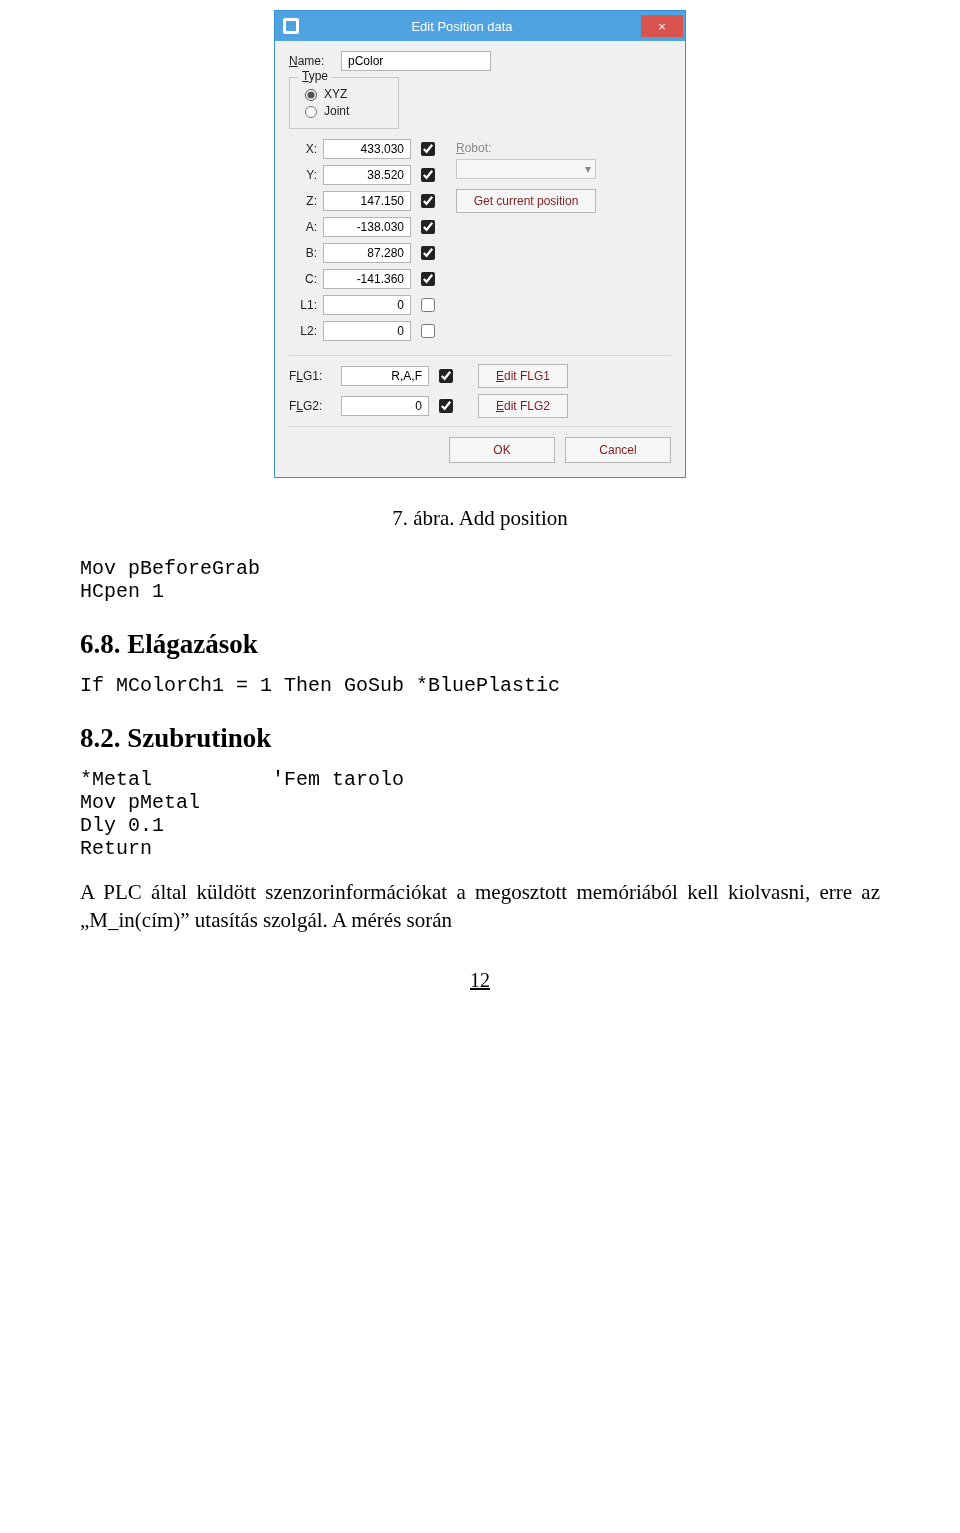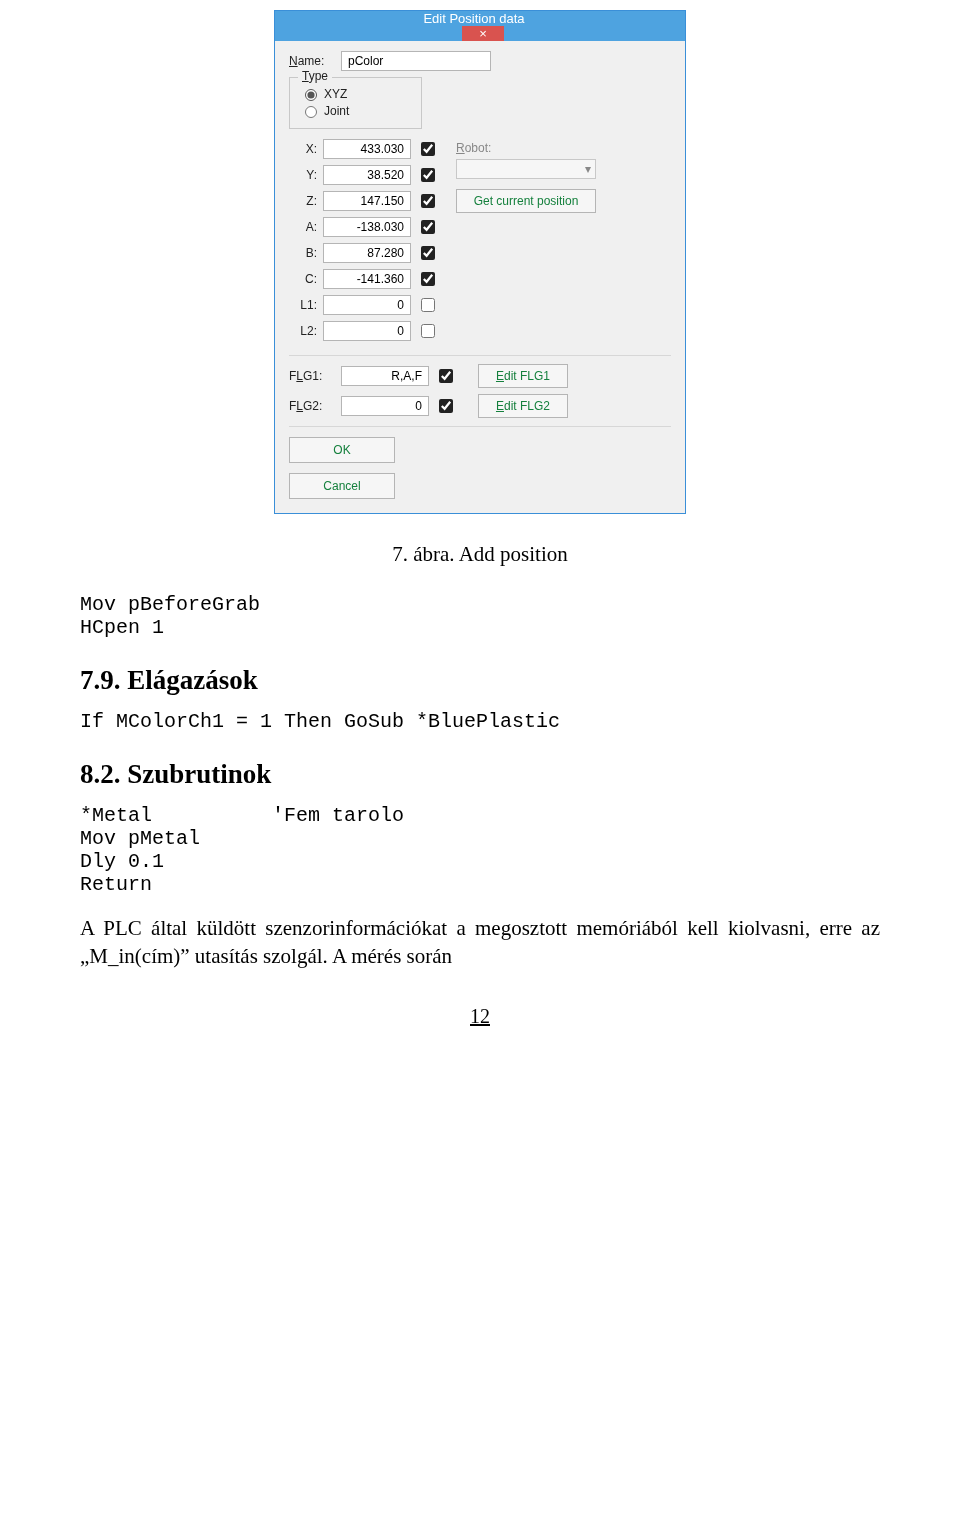--- a/index.html
+++ b/index.html
@@ -31,21 +31,20 @@
     box-shadow: none;
   }
   .titlebar {
     background: #4ea3e0;
     color: #fff;
     height: 30px;
     display: flex;
     align-items: center;
     justify-content: space-between;
     padding: 0 0 0 8px;
-    flex-direction: column;
   }
   .titlebar .title {
     font-size: 13px;
     font-weight: 400;
     flex: 1;
     text-align: center;
     margin-left: -20px;
   }
   .titleicon {
     width: 16px; height: 16px;
@@ -103,21 +102,21 @@
   .txt.name { width: 150px; }
   .cb {
     width: 14px; height: 14px;
     accent-color: #222;
   }
   .group {
     border: 1px solid #c8c8c8;
     padding: 6px 10px 8px 10px;
     margin: 6px 0 10px 0;
     position: relative;
-    width: 133px;
+    width: 110px;
     box-sizing: border-box;
   }
   .group-title {
     position: absolute;
     top: -9px;
     left: 8px;
     background: #f0f0f0;
     padding: 0 4px;
     font-size: 12px;
   }
@@ -155,31 +154,30 @@
   .btn {
     border: 1px solid #b5b5b5;
     background: #f6f6f6;
     height: 24px;
     padding: 0 12px;
     font-size: 12px;
     display: inline-flex;
     align-items: center;
     justify-content: center;
     cursor: default;
-    color: #15803d;
+    color: #7f1d1d;
   }
   .btn.wide { width: 140px; justify-content: center; padding:0; box-sizing:border-box;}
   .btn.med { width: 90px; justify-content: center; padding:0; box-sizing:border-box;}
   .hr-sep { border: none; border-top: 1px solid #d7d7d7; margin: 8px 0; }
   .footer-btns {
     display: flex;
     justify-content: flex-end;
     gap: 10px;
     margin-top: 10px;
-    flex-direction: column;
   }
   
   .caption {
     text-align: center;
     font-size: 21px;
     margin: 28px 0 26px 0;
   }
   pre.code, code.code {
     font-family: Liberation Mono, monospace;
     font-size: 20px;
@@ -332,21 +330,21 @@
 
       </div>
     </div>
   </div>
 
   <div class="caption">7. ábra. Add position</div>
 
   <pre class="code"><span>Mov pBeforeGrab</span>
 <span>HCpen 1</span></pre>
 
-  <h2 class="section">7.9.   Elágazások</h2>
+  <h2 class="section">6.8.   Elágazások</h2>
 
   <pre class="code">If MColorCh1 = 1 Then GoSub *BluePlastic</pre>
 
   <h2 class="section">8.2.   Szubrutinok</h2>
 
 
   <pre class="code"><span>*Metal          'Fem tarolo</span>
 <span>Mov pMetal</span>
 <span>Dly 0.1</span>
 <span>Return</span></pre>

